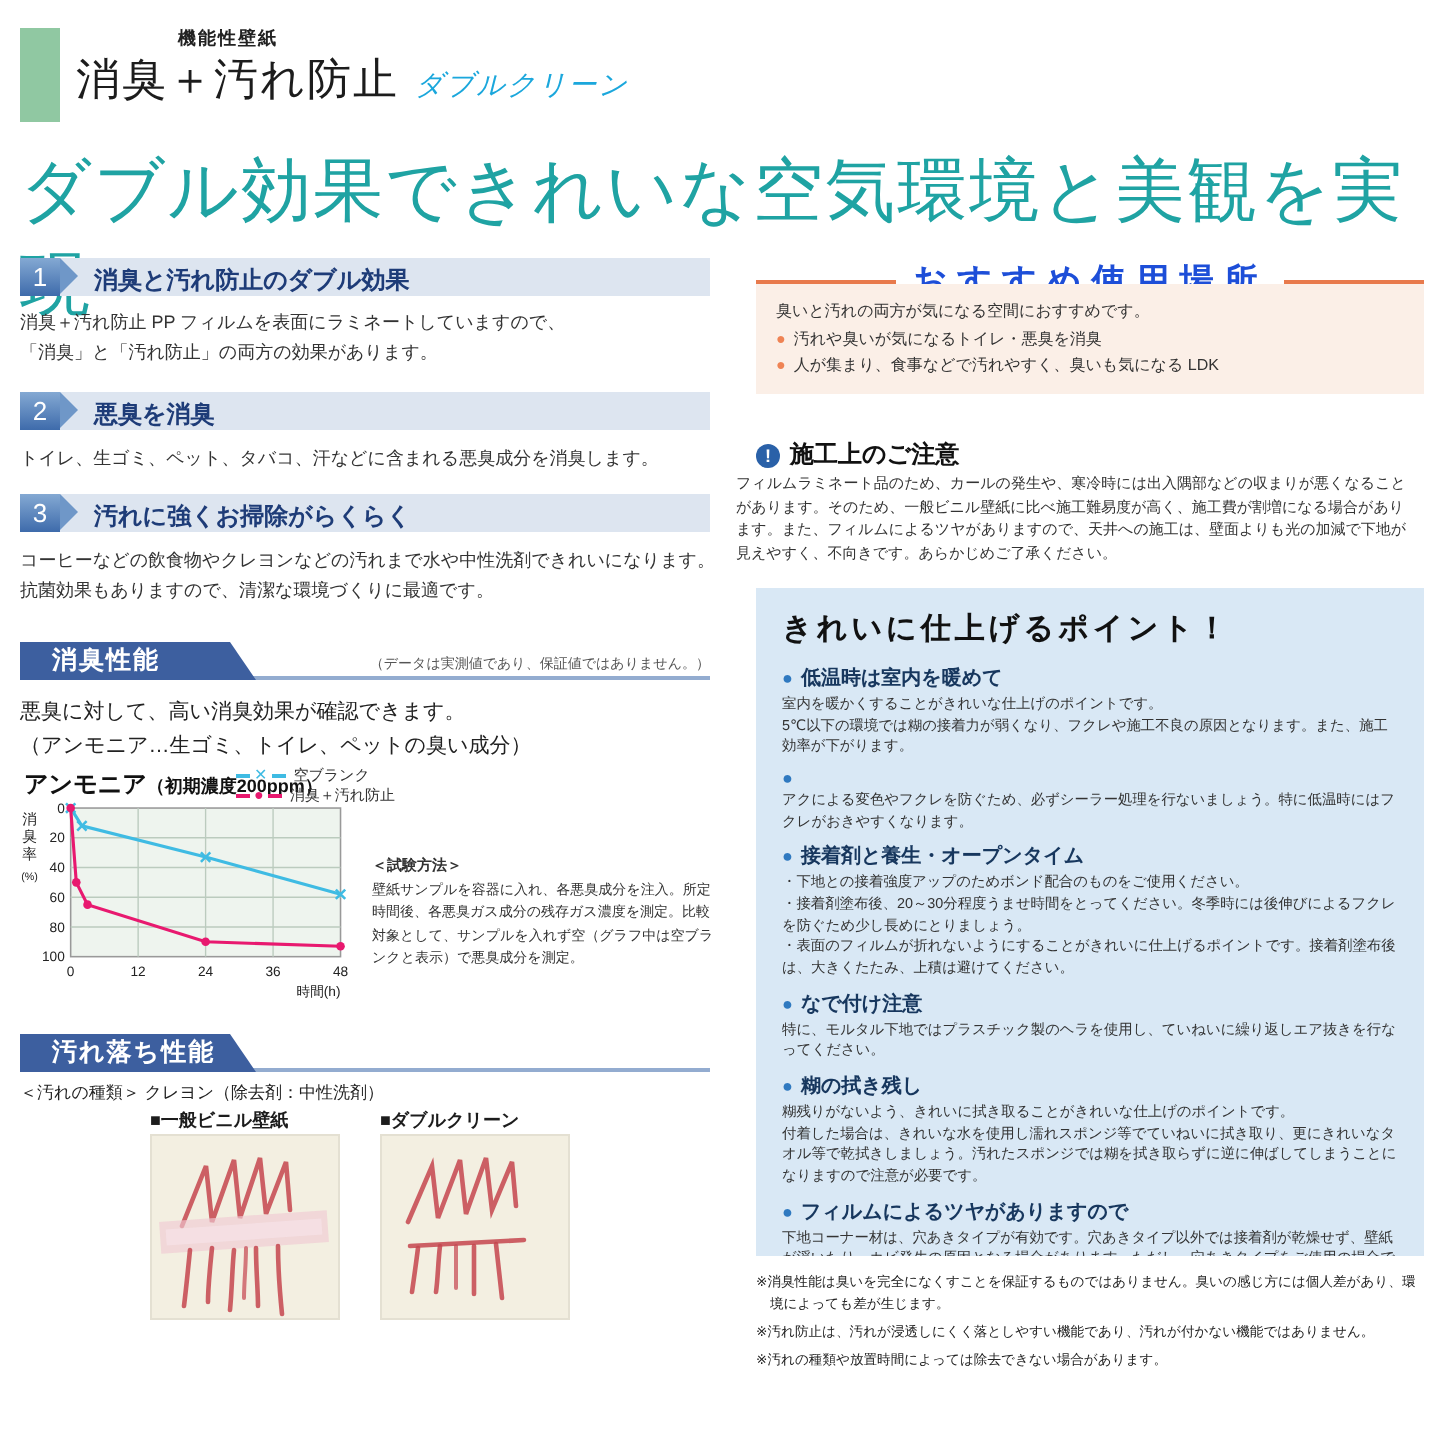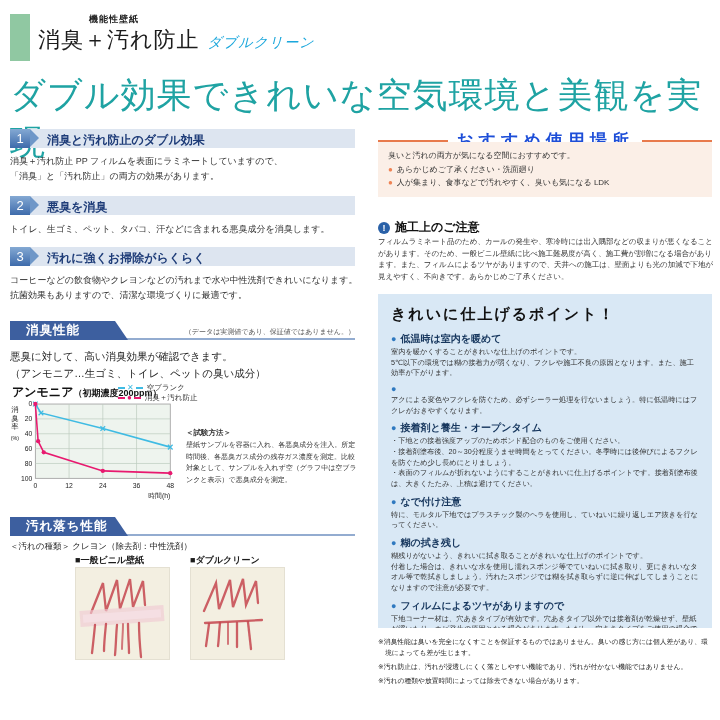--- a/index.html
+++ b/index.html
@@ -62,21 +62,21 @@
               color:#1d4ed8;font-weight:bold;font-size:17px;letter-spacing:5px;}
   .reco-title .ln{flex:1;height:2px;background:#E87A4C;}
   .reco-box{left:378px;top:142px;width:334px;height:55px;box-sizing:border-box;background:#FBEFE7;
             padding:7px 10px;font-size:8px;line-height:1.7;color:#333;}
   .reco-item{display:flex;}
   .dot-o{color:#EF8354;margin-right:4px;font-size:8px;}
 
   .ca-title{left:378px;top:219px;font-size:12px;font-weight:bold;color:#111;display:flex;align-items:center;gap:5px;}
   .bang{display:inline-block;width:12px;height:12px;border-radius:50%;background:#2A61A8;color:#fff;
         font-size:9px;font-weight:bold;text-align:center;line-height:12px;}
-  .ca-body{left:378px;top:236px;width:336px;font-size:7.5px;line-height:1.55;color:#333;}
+  .ca-body{left:368px;top:236px;width:336px;font-size:7.5px;line-height:1.55;color:#333;}
 
   .pt-box{left:378px;top:294px;width:334px;height:334px;box-sizing:border-box;background:#D9E8F5;
           padding:11px 13px;overflow:hidden;}
   .pt-title{font-size:15px;font-weight:bold;letter-spacing:2px;color:#111;margin-bottom:8px;}
   .pt-item{margin-bottom:5px;}
   .pt-sub{display:flex;align-items:center;gap:4px;font-size:10px;font-weight:bold;color:#17375E;margin-bottom:1px;}
   .dot-b{color:#2F79C0;font-size:9px;}
   .pt-body{font-size:7.2px;line-height:1.48;color:#333;margin-left:0;white-space:pre-line;}
 
   .fnotes{left:378px;top:637px;width:336px;}
@@ -216,21 +216,21 @@
 
   <div class="abs reco-title">
     <span class="ln"></span>
     <span>おすすめ使用場所</span>
     <span class="ln"></span>
   </div>
   <div class="abs reco-box">
     <div>臭いと汚れの両方が気になる空間におすすめです。</div>
     <div class="reco-item">
         <span class="dot-o">●</span>
-        <span>あらかじめご了承ください・洗面廻り</span>
+        <span>汚れや臭いが気になるトイレ・悪臭を消臭</span>
       </div>
     <div class="reco-item">
         <span class="dot-o">●</span>
         <span>人が集まり、食事などで汚れやすく、臭いも気になる LDK</span>
       </div>
   </div>
 
   <div class="abs ca-title">
     <span class="bang">!</span>
     <span>施工上のご注意</span>

